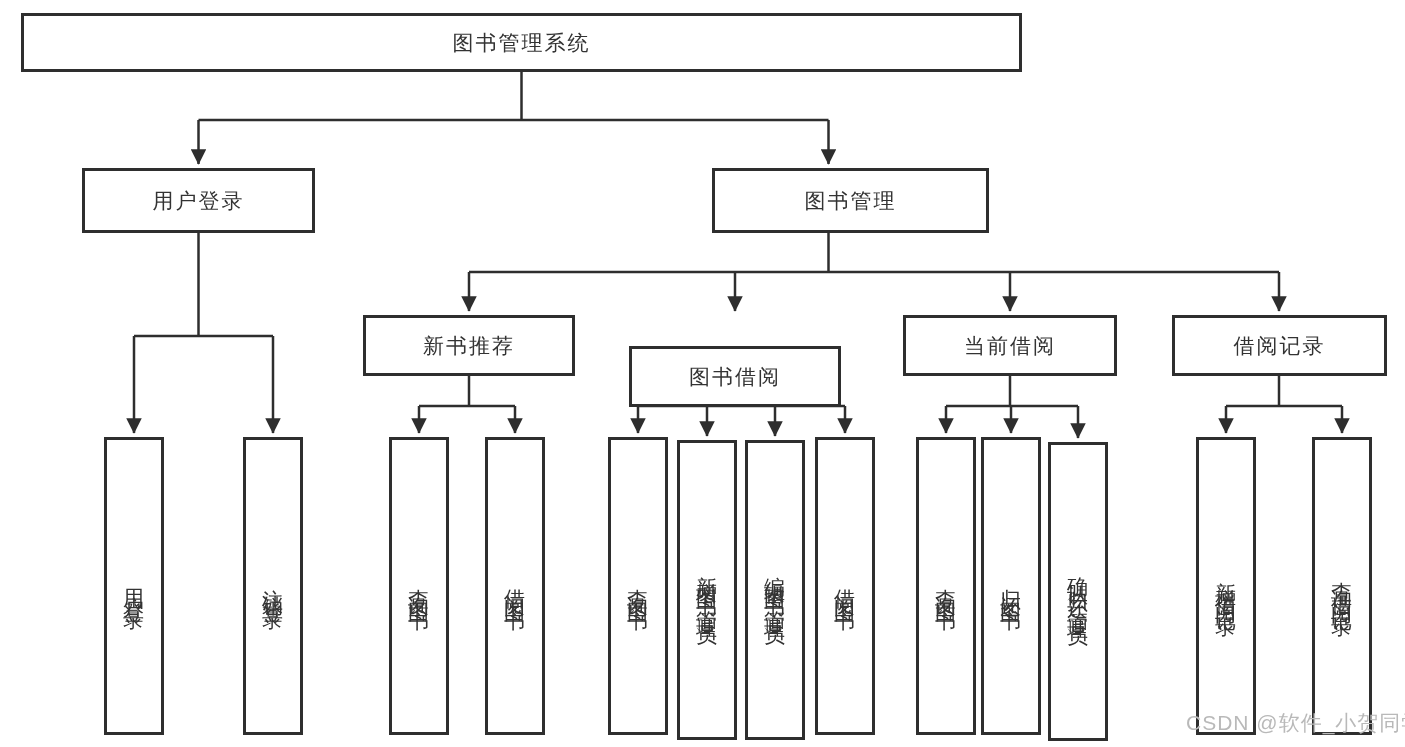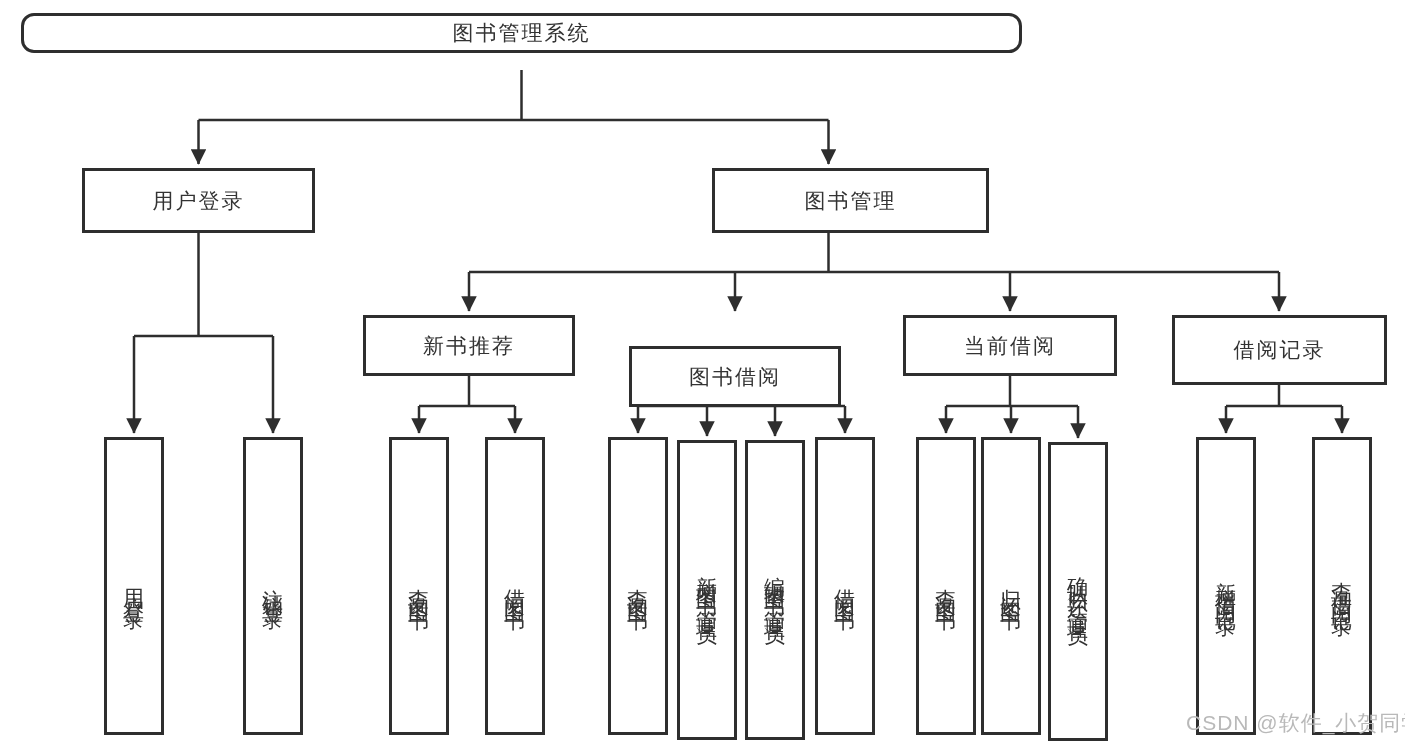--- a/index.html
+++ b/index.html
@@ -93,41 +93,41 @@
       <line x1="1011" y1="406" x2="1011" y2="433" marker-end="url(#arrow)"></line>
       <line x1="1078" y1="406" x2="1078" y2="438" marker-end="url(#arrow)"></line>
 
       <path d="M1279,376 V406"></path>
       <path d="M1226,406 H1342"></path>
       <line x1="1226" y1="406" x2="1226" y2="433" marker-end="url(#arrow)"></line>
       <line x1="1342" y1="406" x2="1342" y2="433" marker-end="url(#arrow)"></line>
     </g>
   </svg>
 
-  <div class="box" style="left:21px;top:13px;width:1001px;height:40px;border-radius:13px;">
+  <div class="box" style="left:21px;top:13px;width:1001px;height:59px;">
     <span class="hlabel">图书管理系统</span>
   </div>
 
   <div class="box" style="left:82px;top:168px;width:233px;height:65px;">
     <span class="hlabel">用户登录</span>
   </div>
   <div class="box" style="left:712px;top:168px;width:277px;height:65px;">
     <span class="hlabel">图书管理</span>
   </div>
 
   <div class="box" style="left:363px;top:315px;width:212px;height:61px;">
     <span class="hlabel">新书推荐</span>
   </div>
   <div class="box" style="left:629px;top:315px;width:212px;height:61px;margin-top:31px;">
     <span class="hlabel">图书借阅</span>
   </div>
   <div class="box" style="left:903px;top:315px;width:214px;height:61px;">
     <span class="hlabel">当前借阅</span>
   </div>
-  <div class="box" style="left:1172px;top:315px;width:215px;height:70px;justify-content:center;">
+  <div class="box" style="left:1172px;top:315px;width:215px;height:61px;justify-content:center;">
     <span class="hlabel">借阅记录</span>
   </div>
 
   <div class="box vbox" style="left:104px;top:437px;width:60px;height:298px;">
     <span class="vlabel">用户登录</span>
   </div>
   <div class="box vbox" style="left:243px;top:437px;width:60px;height:298px;">
     <span class="vlabel">注销登录</span>
   </div>
 

